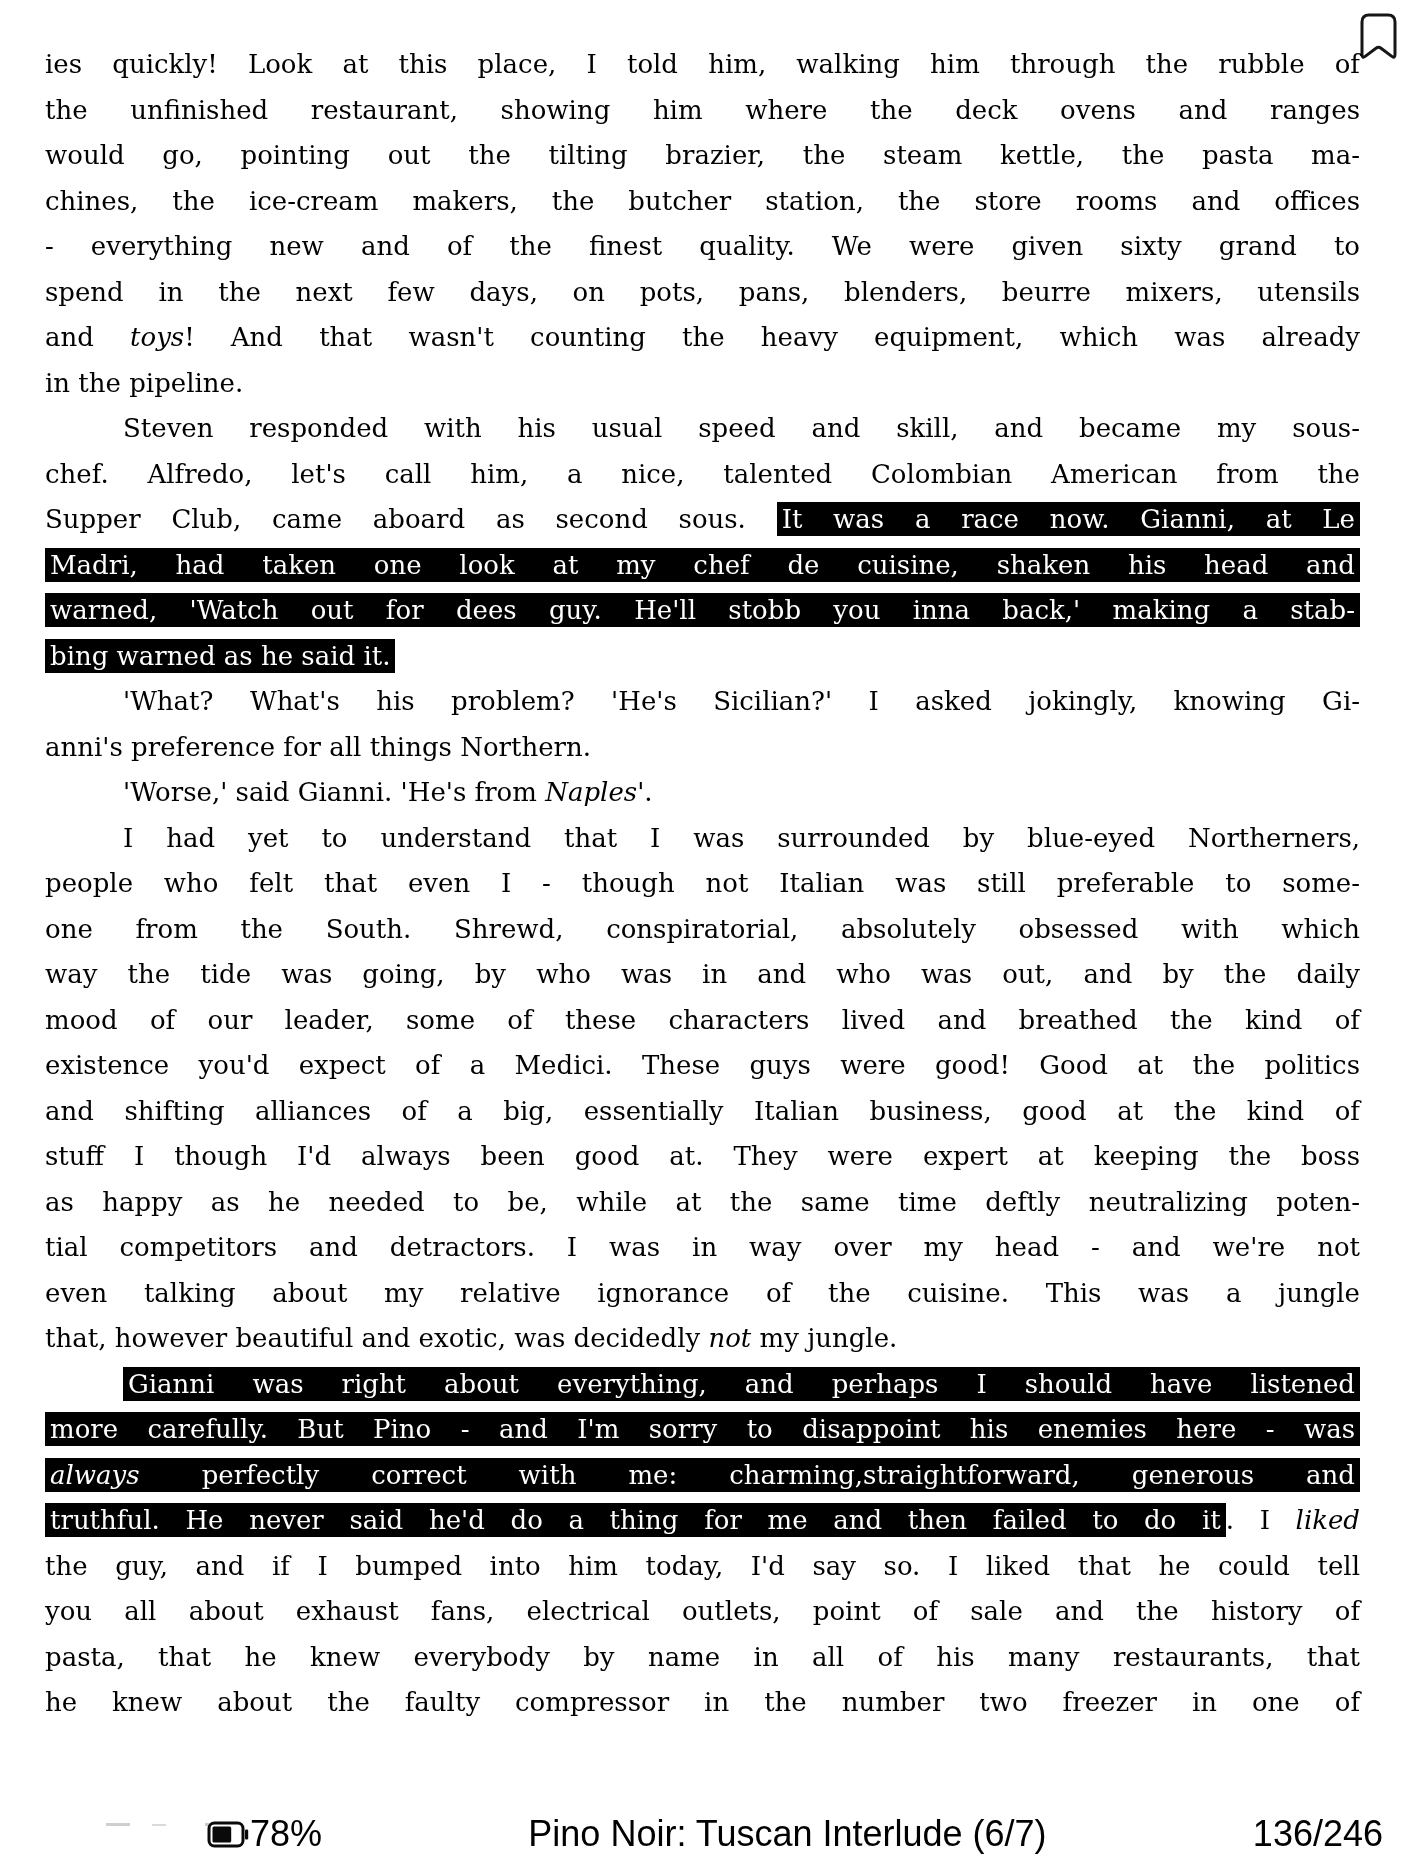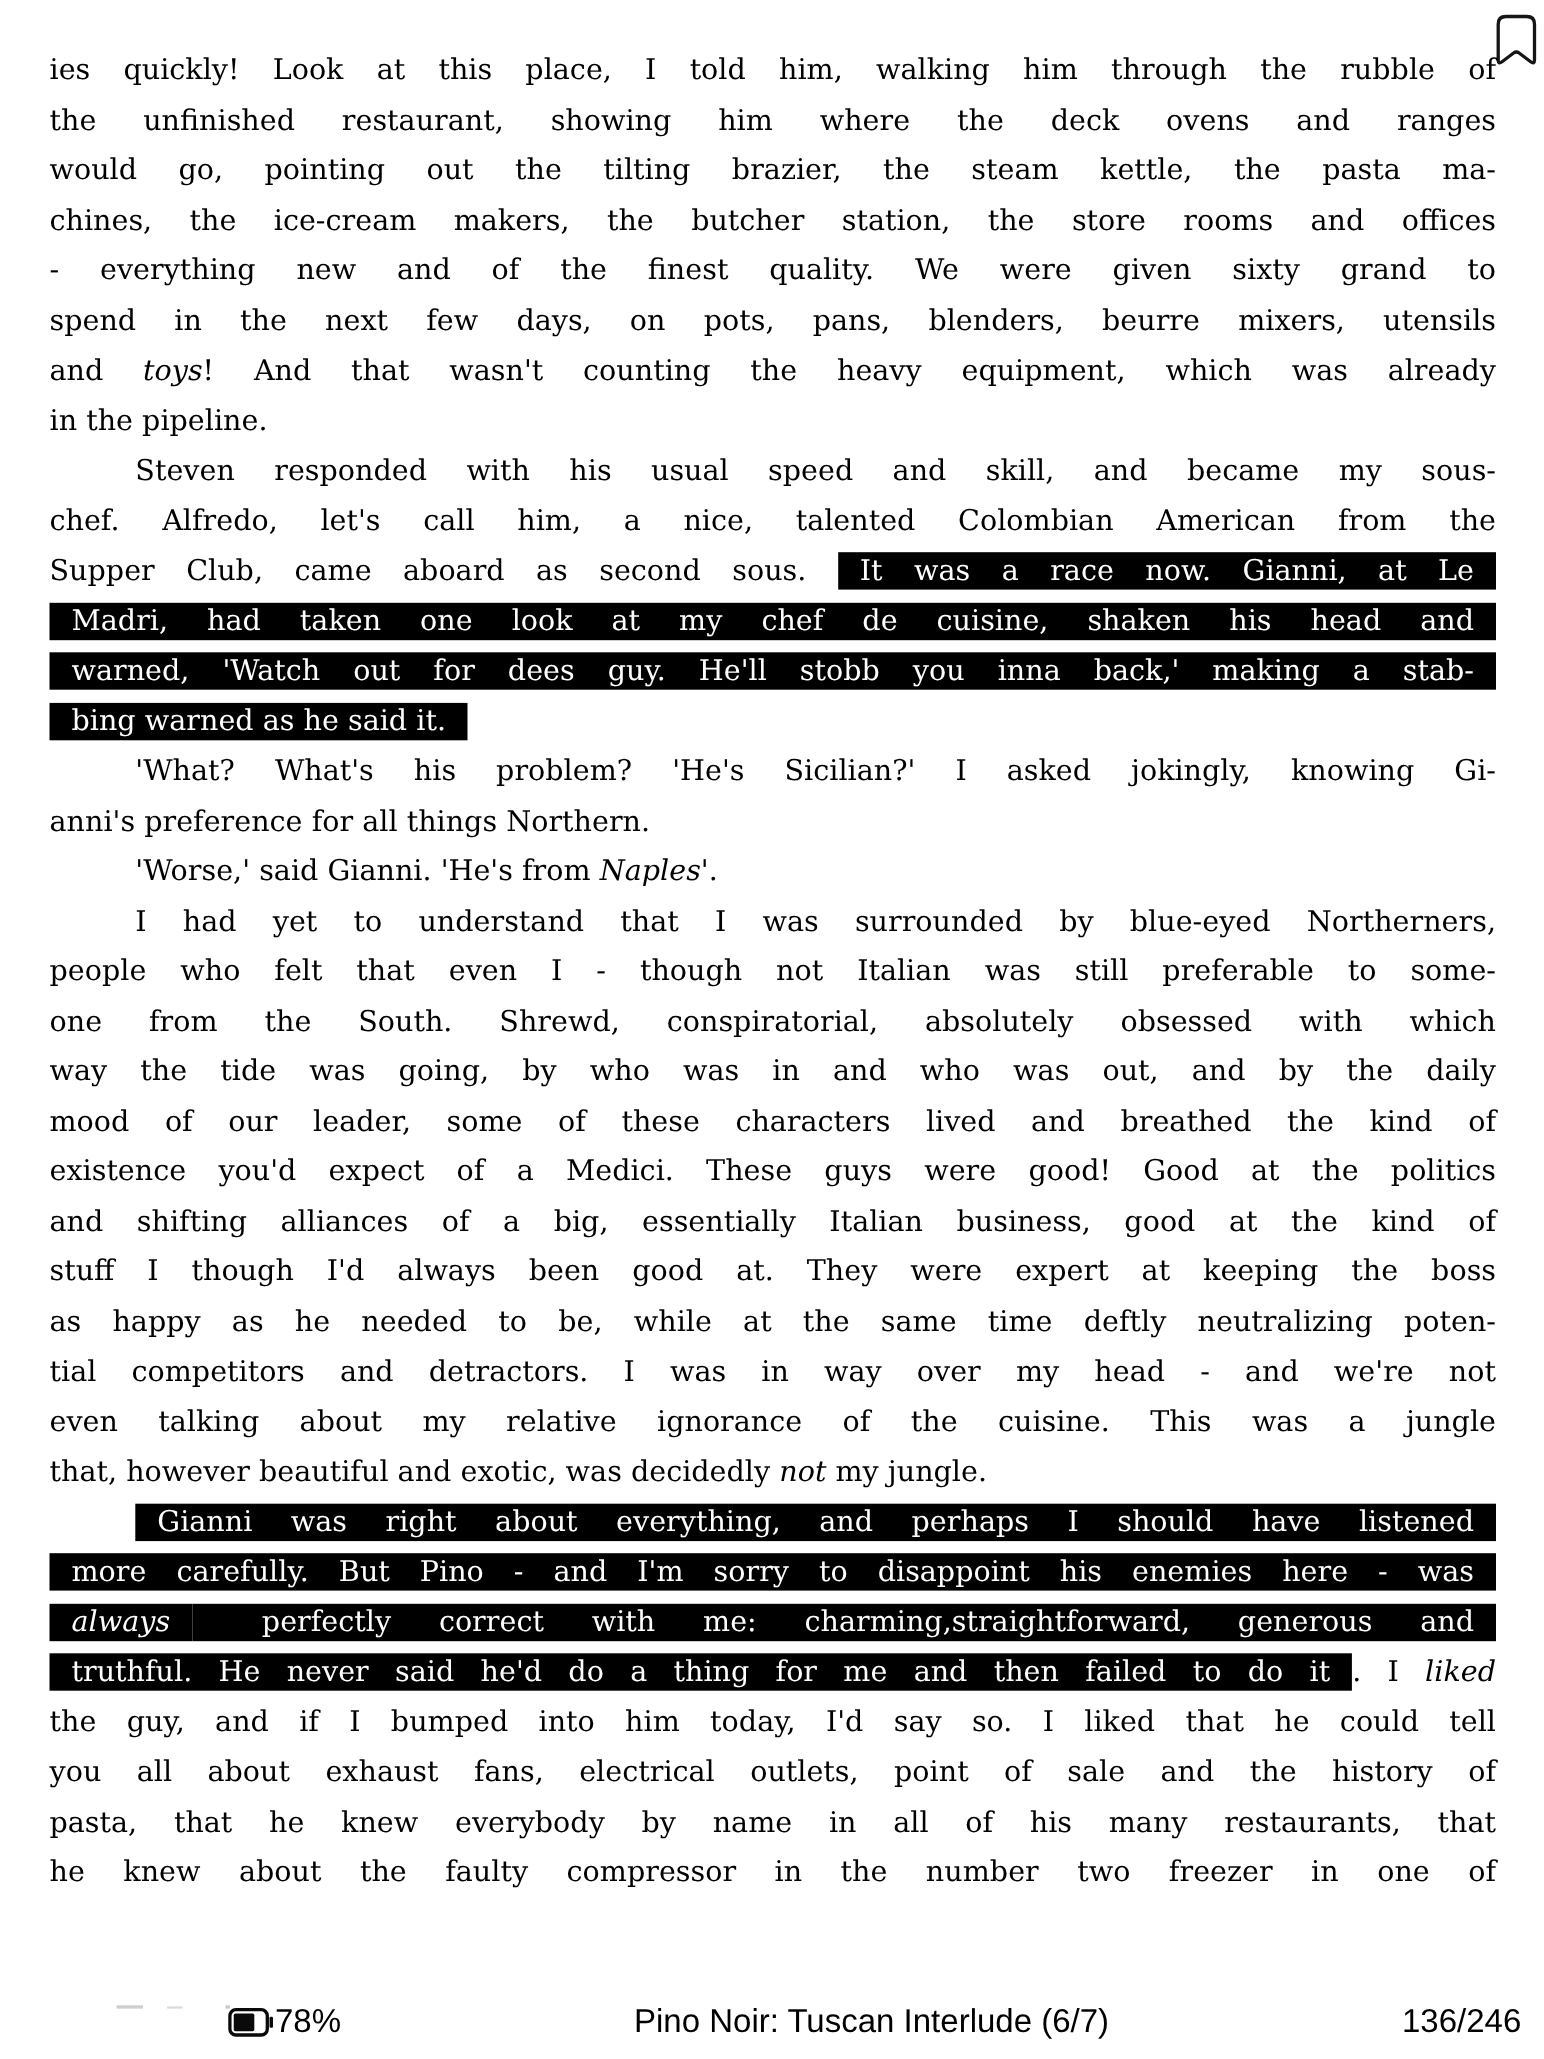--- a/index.html
+++ b/index.html
@@ -8,30 +8,30 @@
     font-family:"DejaVu Serif", serif; color:#000; overflow:hidden; margin:0 auto;
   }
   .bookmark { position:absolute; left:1358px; top:12px; }
   .text-block { position:absolute; left:45px; top:42px; width:1315px; }
   .line {
     height:45.5px; line-height:45.5px; font-size:26px;
     text-align:justify; text-align-last:justify;
   }
   .line.short { text-align-last:left; }
   .line.indent { text-indent:78px; }
-  .hl { background:#000; color:#fff; padding:2px 20px; }
+  .hl { background:#000; color:#fff; padding:2px 5px; }
   .it { font-style:italic; }
   .ghost { position:absolute; background:#cfcfcf; }
   .g1 { left:106px; top:1823px; width:24px; height:3px; }
   .g2 { left:152px; top:1824px; width:14px; height:2px; background:#dadada; }
   .g3 { left:205px; top:1823px; width:4px; height:3px; background:#c9c9c9; }
   .footer {
     position:absolute; left:45px; right:21px; top:1813px; height:42px;
-    display:flex; align-items:flex-end;
-    font-family:"Liberation Sans", sans-serif; font-size:30px; font-weight:500; color:#000;
+    display:flex; align-items:center;
+    font-family:"Liberation Sans", sans-serif; font-size:36px; font-weight:500; color:#000;
   }
   .bat { margin-left:162px; display:flex; align-items:center; }
   .bat svg { margin-right:1px; }
   .ftitle { flex:1; text-align:center; }
   .fpages { text-align:right; }
 </style>
 </head>
 <body>
 
 <div class="page">

